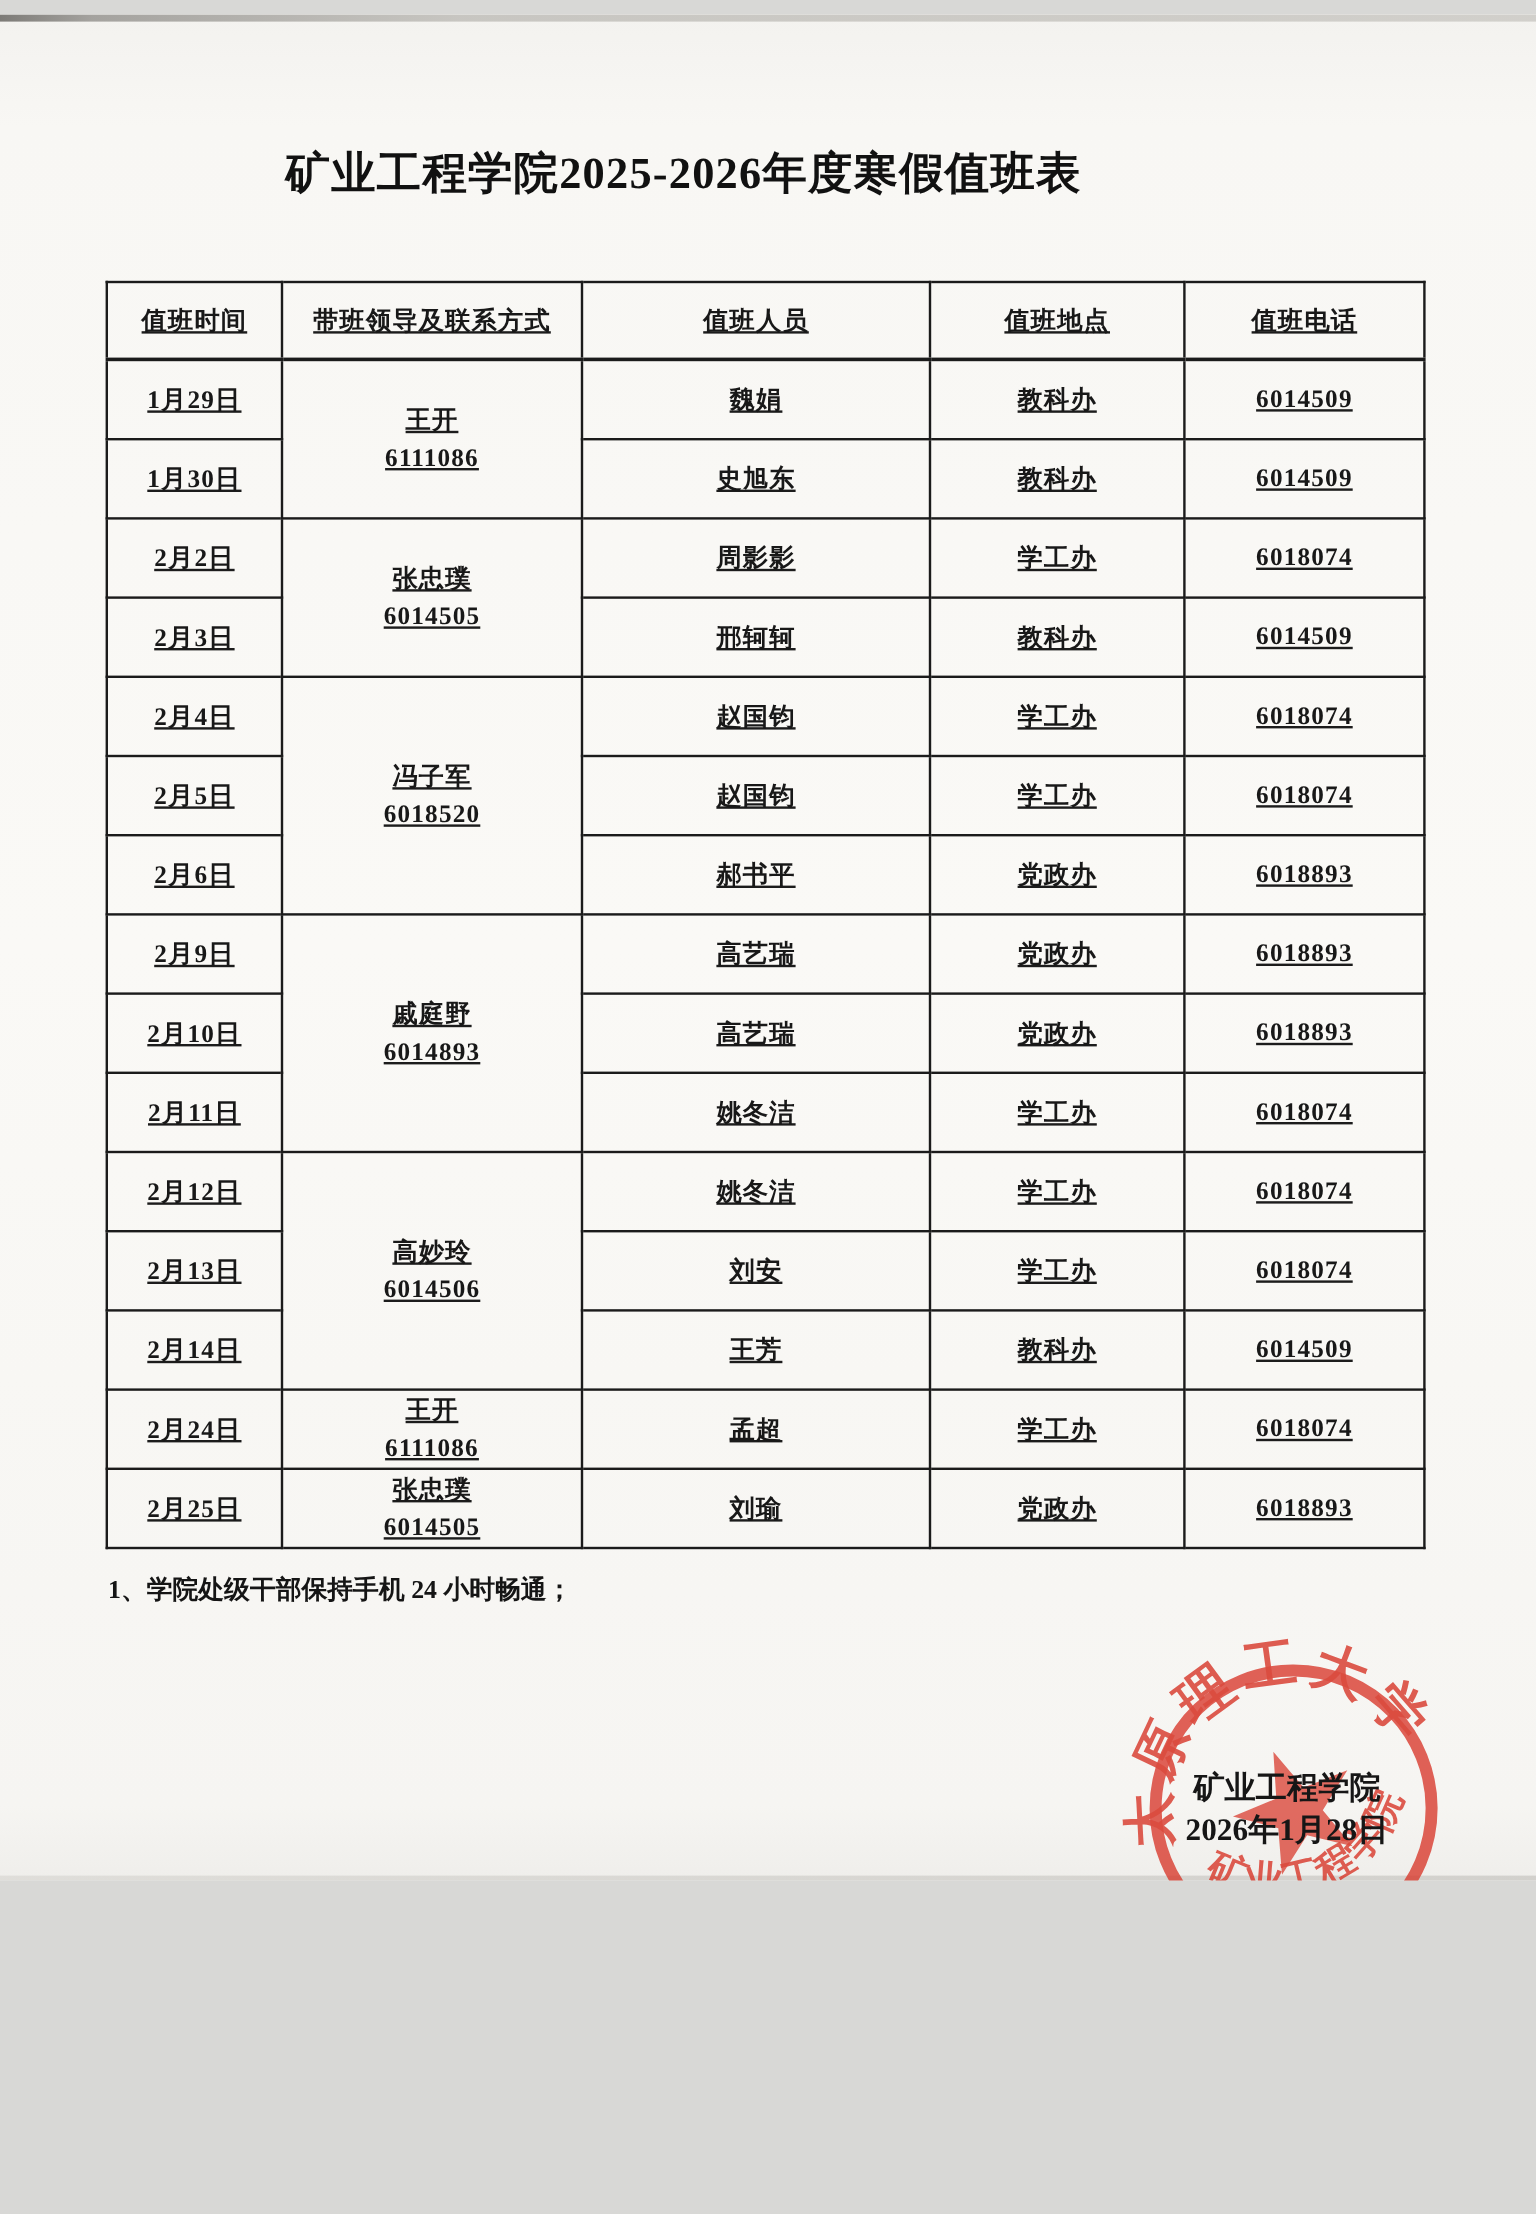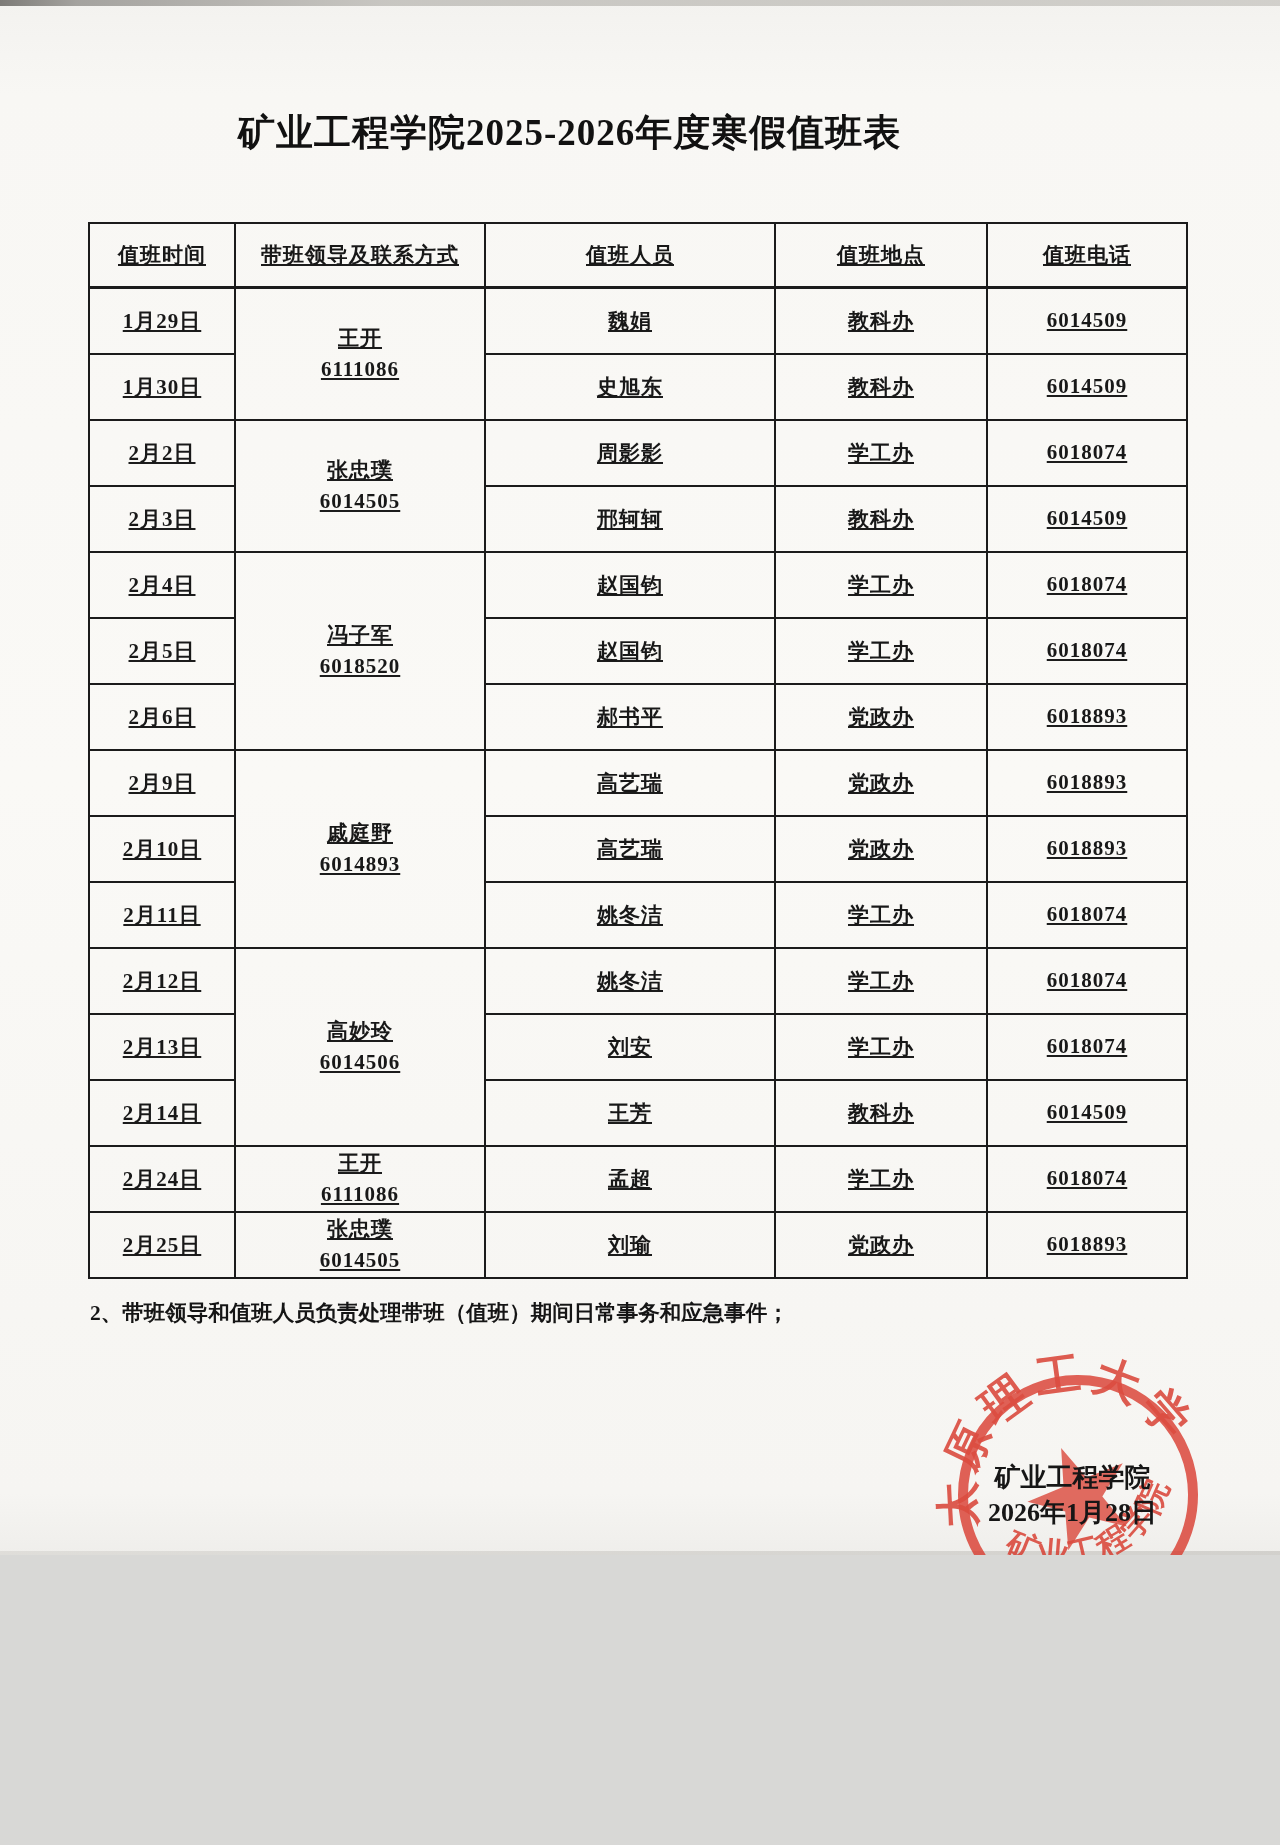--- a/index.html
+++ b/index.html
@@ -1,19 +1,19 @@
 <!DOCTYPE html>
 <html><head>
 <meta charset="utf-8">
 <style>
   html,body{margin:0;padding:0;background:#d8d8d6;}
   .page{
     position:relative;
     width:1280px;height:1555px;
-    margin:0 auto;
+    margin:12px auto;
     background:linear-gradient(180deg,#f3f2ef 0%, #f8f7f4 6%, #faf9f6 50%, #f6f5f2 96%, #efeeeb 100%);
     font-family:"Liberation Serif","DejaVu Serif",serif;
     color:#1c1c1c;
     overflow:hidden;
   }
   .scan-edge-top{
     position:absolute;top:0;left:0;width:100%;height:6px;
     background:linear-gradient(90deg,#55534f 0%,#8a8884 6%,#b9b7b2 30%,#c6c4bf 100%);
     opacity:.75;
   }
@@ -217,21 +217,21 @@
           <div class="leader-phone">6014505</div>
         </td>
         <td>刘瑜</td>
         <td>党政办</td>
         <td>6018893</td>
       </tr>
     </tbody>
   </table>
 
   <div class="notes">
-    <div class="note-line">2、带班领导和值班人员负责处理带班（值班）期间日常事务和应急事件；</div>
+    <div class="note-line">1、学院处级干部保持手机 24 小时畅通；</div>
   </div>
 
   <svg class="stamp" viewBox="-145 -145 290 290">
     <defs>
       <path id="arcTop" d="M -86,60 A 105,105 0 1 1 86,60" fill="none"></path>
       <path id="arcBot" d="M -86,26 A 110,110 0 0 0 86,26" fill="none"></path>
     </defs>
     <g transform="rotate(-22)">
       <circle cx="0" cy="0" r="115" fill="none" stroke="#d8392c" stroke-width="10" opacity="0.88"></circle>
       <polygon transform="translate(2,4)" points="0,-54 -12.3,-17 -51.4,-16.7 -20,6.5 -31.7,43.7 0,21 31.7,43.7 20,6.5 51.4,-16.7 12.3,-17" fill="#d8392c" opacity="0.82"></polygon>

